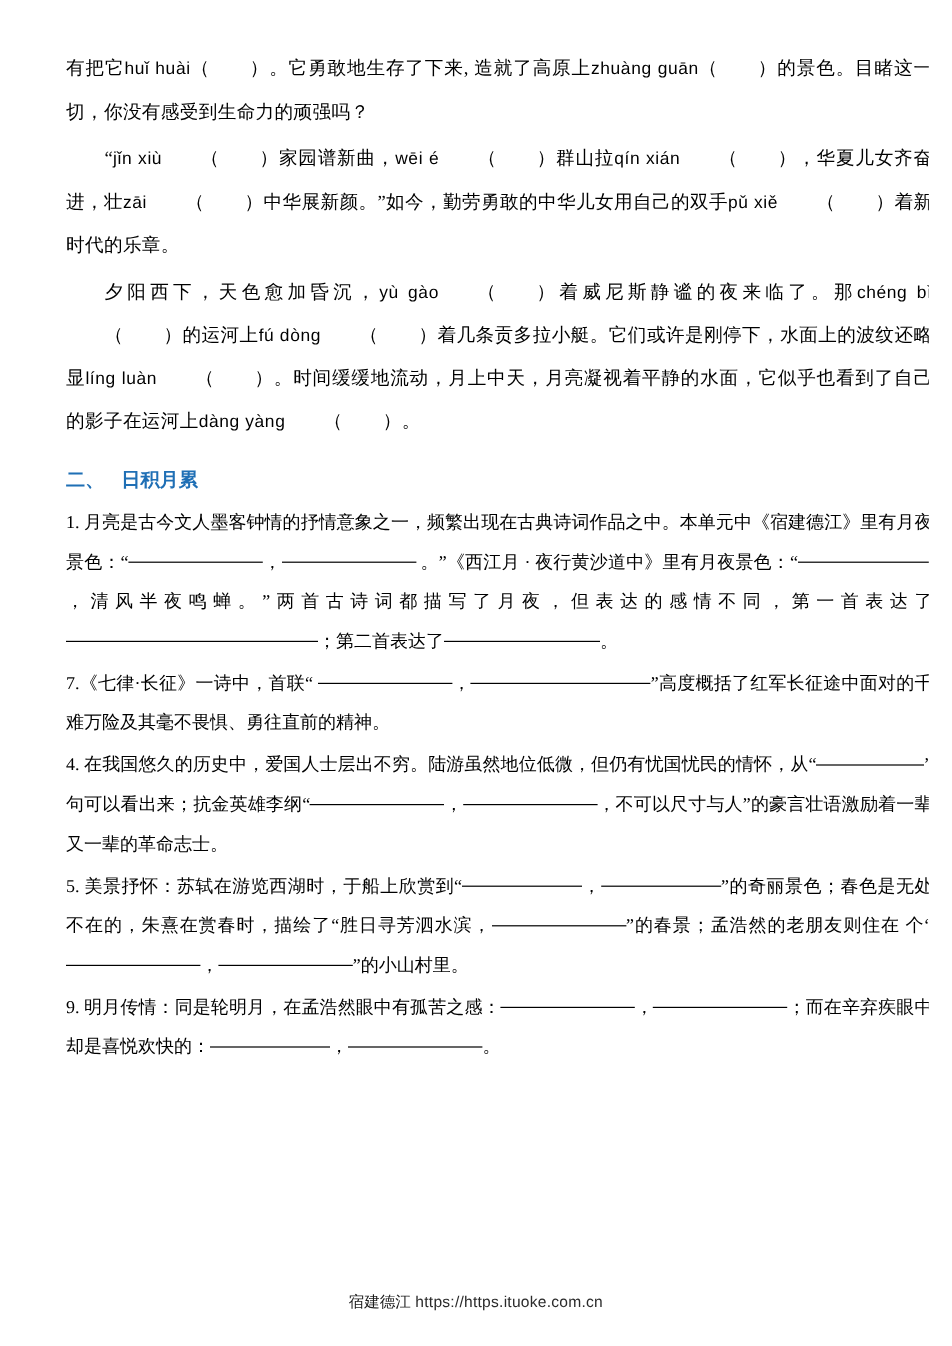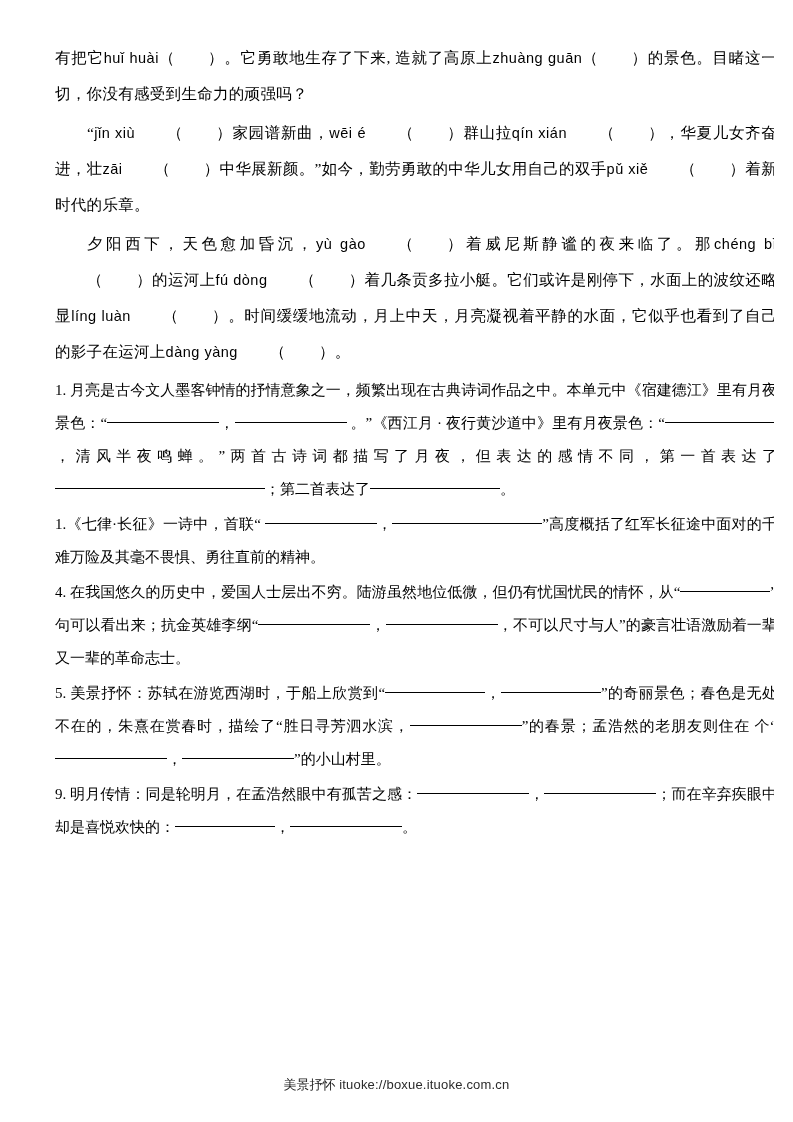--- a/index.html
+++ b/index.html
@@ -91,27 +91,30 @@
 
 <div class="page">
   <div class="content">
 
     <div id="body-paragraphs">
         <div class="para"><span>有把它</span><span class="pinyin">huǐ huài</span><span class="paren">（        ）</span><span>。它勇敢地生存了下来, 造就了高原上</span><span class="pinyin">zhuàng guān</span><span class="paren">（        ）</span><span>的景色。目睹这一切，你没有感受到生命力的顽强吗？</span></div>
         <div class="para indent"><span>“</span><span class="pinyin">jǐn xiù</span><span class="paren">（        ）</span><span>家园谱新曲，</span><span class="pinyin">wēi é</span><span class="paren">（        ）</span><span>群山拉</span><span class="pinyin">qín xián</span><span class="paren">（        ）</span><span>，华夏儿女齐奋进，壮</span><span class="pinyin">zāi</span><span class="paren">（        ）</span><span>中华展新颜。”如今，勤劳勇敢的中华儿女用自己的双手</span><span class="pinyin">pǔ xiě</span><span class="paren">（        ）</span><span>着新时代的乐章。</span></div>
         <div class="para indent"><span>夕阳西下，天色愈加昏沉，</span><span class="pinyin">yù gào</span><span class="paren">（        ）</span><span>着威尼斯静谧的夜来临了。那</span><span class="pinyin">chéng bì</span><span class="paren">（        ）</span><span>的运河上</span><span class="pinyin">fú dòng</span><span class="paren">（        ）</span><span>着几条贡多拉小艇。它们或许是刚停下，水面上的波纹还略显</span><span class="pinyin">líng luàn</span><span class="paren">（        ）</span><span>。时间缓缓地流动，月上中天，月亮凝视着平静的水面，它似乎也看到了自己的影子在运河上</span><span class="pinyin">dàng yàng</span><span class="paren">（        ）</span><span>。</span></div>
       </div>
 
+    <div class="section-title">
+      <span class="num">二、</span><span>日积月累</span>
+    </div>
 
     <div id="item-list">
         <div class="item"><span>1. 月亮是古今文人墨客钟情的抒情意象之一，频繁出现在古典诗词作品之中。本单元中《宿建德江》里有月夜景色：“</span><span class="u" style="width: 112px;">&nbsp;</span><span>，</span><span class="u" style="width: 112px;">&nbsp;</span><span> 。”《西江月 · 夜行黄沙道中》里有月夜景色：“</span><span class="u" style="width: 112px;">&nbsp;</span><span>，清风半夜鸣蝉。”两首古诗词都描写了月夜，但表达的感情不同，第一首表达了</span><span class="u" style="width: 210px;">&nbsp;</span><span>；第二首表达了</span><span class="u" style="width: 130px;">&nbsp;</span><span>。</span></div>
-        <div class="item"><span>1.《七律·长征》一诗中，首联“ </span><span class="u" style="width: 112px;">&nbsp;</span><span>，</span><span class="u" style="width: 150px;">&nbsp;</span><span>”高度概括了红军长征途中面对的千难万险及其毫不畏惧、勇往直前的精神。</span></div>
+        <div class="item"><span>7.《七律·长征》一诗中，首联“ </span><span class="u" style="width: 112px;">&nbsp;</span><span>，</span><span class="u" style="width: 150px;">&nbsp;</span><span>”高度概括了红军长征途中面对的千难万险及其毫不畏惧、勇往直前的精神。</span></div>
         <div class="item"><span>4. 在我国悠久的历史中，爱国人士层出不穷。陆游虽然地位低微，但仍有忧国忧民的情怀，从“</span><span class="u" style="width: 90px;">&nbsp;</span><span>” 句可以看出来；抗金英雄李纲“</span><span class="u" style="width: 112px;">&nbsp;</span><span>，</span><span class="u" style="width: 112px;">&nbsp;</span><span>，不可以尺寸与人”的豪言壮语激励着一辈又一辈的革命志士。</span></div>
         <div class="item"><span>5. 美景抒怀：苏轼在游览西湖时，于船上欣赏到“</span><span class="u" style="width: 100px;">&nbsp;</span><span>，</span><span class="u" style="width: 100px;">&nbsp;</span><span>”的奇丽景色；春色是无处不在的，朱熹在赏春时，描绘了“胜日寻芳泗水滨，</span><span class="u" style="width: 112px;">&nbsp;</span><span>”的春景；孟浩然的老朋友则住在 个“</span><span class="u" style="width: 112px;">&nbsp;</span><span>，</span><span class="u" style="width: 112px;">&nbsp;</span><span>”的小山村里。</span></div>
         <div class="item"><span>9. 明月传情：同是轮明月，在孟浩然眼中有孤苦之感：</span><span class="u" style="width: 112px;">&nbsp;</span><span>，</span><span class="u" style="width: 112px;">&nbsp;</span><span>；而在辛弃疾眼中却是喜悦欢快的：</span><span class="u" style="width: 100px;">&nbsp;</span><span>，</span><span class="u" style="width: 112px;">&nbsp;</span><span>。</span></div>
       </div>
   </div>
 
   <div class="footer">
-    <span class="mark">美景抒怀</span>
-    <span class="url">ituoke://boxue.ituoke.com.cn</span>
+    <span class="mark">宿建德江</span>
+    <span class="url">https://https.ituoke.com.cn</span>
   </div>
 </div>
 
 </body></html>

